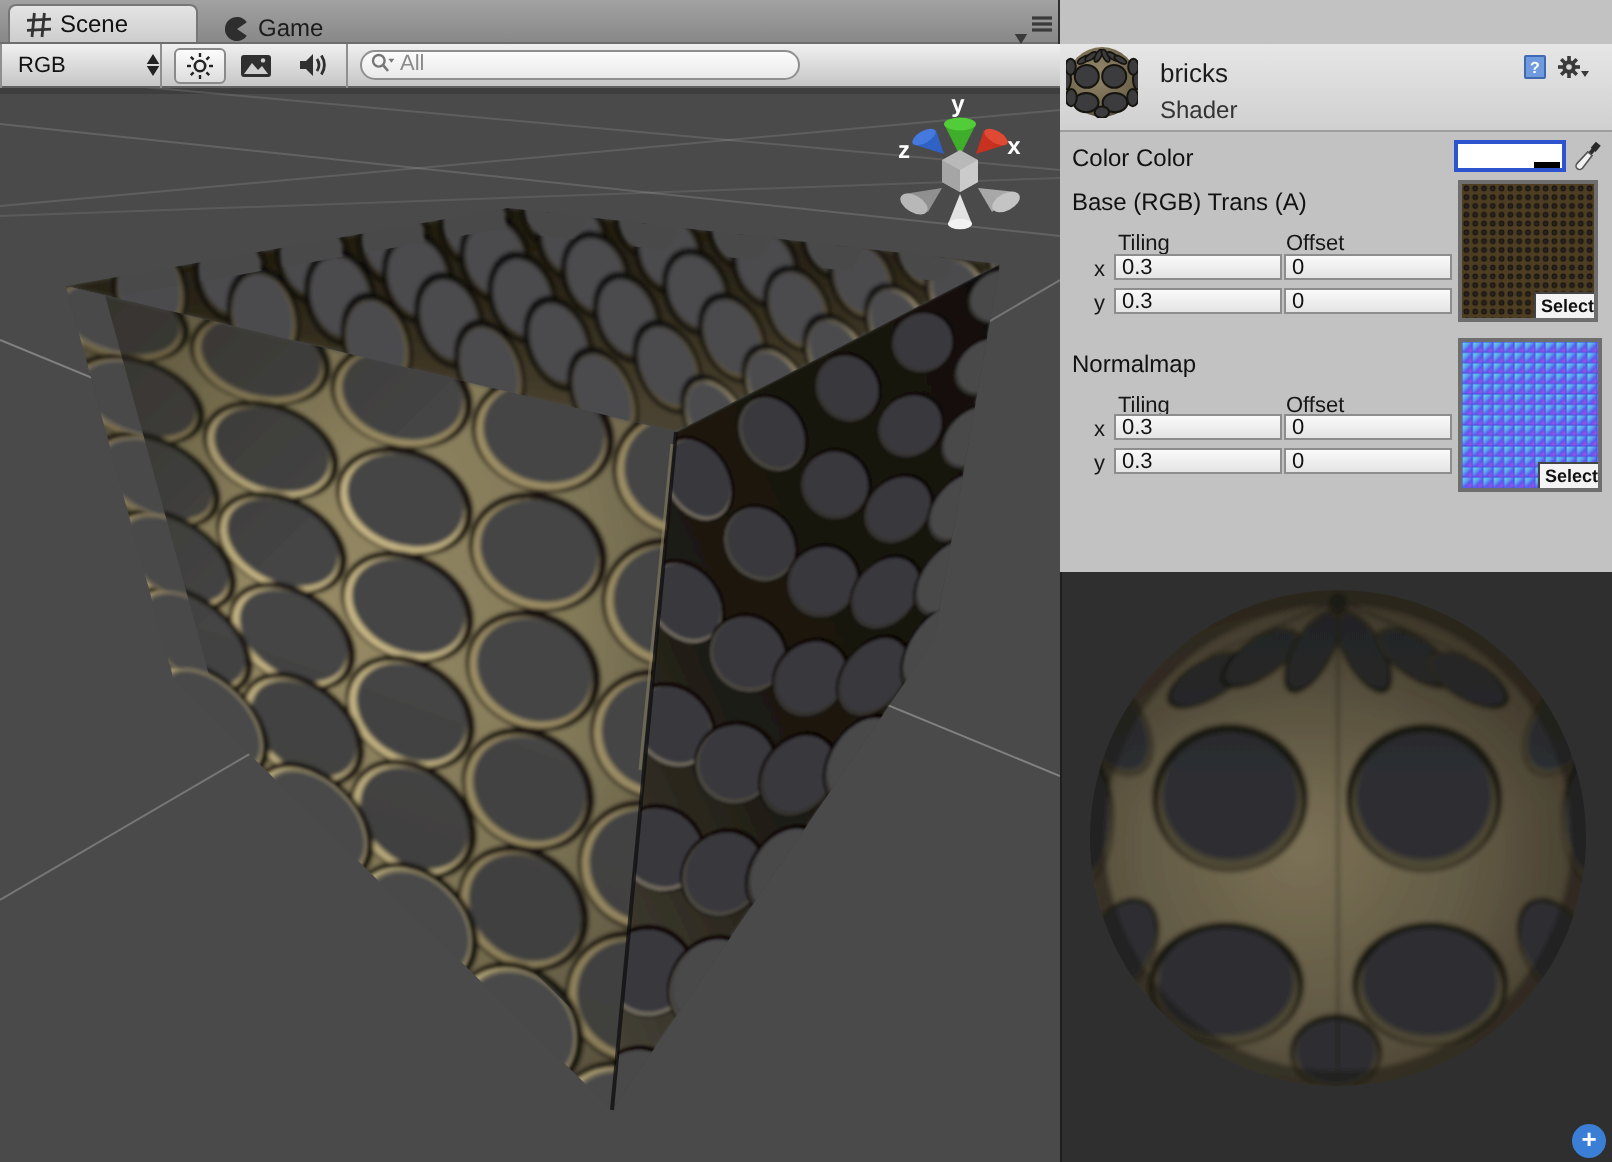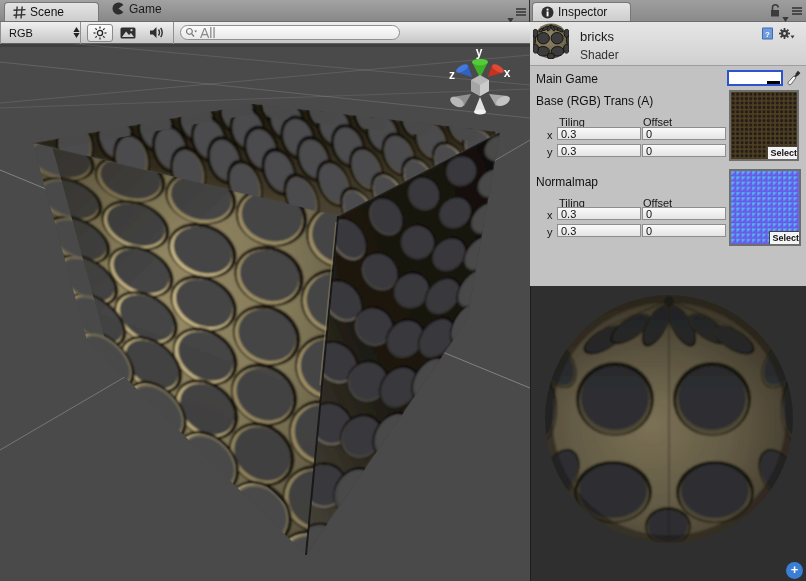--- a/index.html
+++ b/index.html
@@ -5,21 +5,21 @@
  font-family:"Liberation Sans",sans-serif;-webkit-font-smoothing:antialiased}
 .abs{position:absolute}
 #leftp{position:absolute;left:0;top:0;width:530px;height:581px;border-right:1px solid #303030}
 #insp{position:absolute;left:530px;top:0;width:276px;height:581px;background:#c2c2c2}
 .tabbar{position:absolute;left:0;top:0;right:0;height:22px;
  background:linear-gradient(#a2a2a2,#888);border-bottom:1px solid #6d6d6d}
 .tab{position:absolute;top:2px;bottom:0;background:linear-gradient(#e4e4e4,#cdcdcd);
  border:1px solid #777;border-bottom:none;border-radius:4px 4px 0 0;
  display:flex;align-items:center;font-size:12px;color:#111;padding:0 8px}
 .tab svg,.plaintab svg{margin-right:4px}
-.plaintab{position:absolute;top:2px;bottom:0;display:flex;align-items:flex-start;
+.plaintab{position:absolute;top:2px;bottom:0;display:flex;align-items:flex-end;
  font-size:12px;color:#1c1c1c;padding:0 8px}
 .toolbar{position:absolute;left:0;top:22px;width:530px;height:22px;
  background:linear-gradient(#f0f0f0,#c6c6c6);border-bottom:1px solid #616161;
  display:flex;align-items:center;font-size:11px;color:#111}
 .vsep{width:1px;height:22px;background:#8f8f8f}
 .ddl{display:flex;align-items:center;height:22px;position:relative}
 .updn{margin-left:auto;display:flex;flex-direction:column;align-items:center;gap:1px}
 .tbtn{height:18px;margin:0 1px;border-radius:3px;display:flex;align-items:center;justify-content:center}
 .tbtn.on{background:linear-gradient(#fdfdfd,#dcdcdc);border:1px solid #8a8a8a}
 #scene{position:absolute;left:0;top:44px;width:530px;height:537px}
@@ -101,21 +101,21 @@
           <circle cx="11.5" cy="3.2" r="1.1" fill="#cfcfcf"></circle>
         </svg>
   </div>
   <div class="tbtn" style="width:26px">
    <svg width="15" height="13" viewBox="0 0 15 13">
           <path d="M1 4.5 h3 l3.5-3.5 v11 L4 8.5 H1 Z" fill="#2f2f2f"></path>
           <path d="M9.5 3.5 q2 3 0 6 M11.7 1.8 q3 4.7 0 9.4" stroke="#2f2f2f" stroke-width="1.4" fill="none"></path>
         </svg>
   </div>
   <div class="vsep" style="margin-left:3px"></div>
-  <div style="position:relative;margin-left:6px;width:220px;height:15px;border:1px solid #8f8f8f;border-radius:8px;background:linear-gradient(#fcfcfc,#e9e9e9);display:flex;align-items:center;color:#8a8a8a;font-size:14px">
+  <div style="position:relative;margin-left:6px;width:220px;height:15px;border:1px solid #8f8f8f;border-radius:8px;background:linear-gradient(#fcfcfc,#e9e9e9);display:flex;align-items:flex-start;color:#8a8a8a;font-size:11px">
    <svg width="13" height="11" viewBox="0 0 13 11" style="margin-left:4px">
           <circle cx="4.4" cy="4.4" r="2.9" fill="none" stroke="#777" stroke-width="1.2"></circle>
           <line x1="6.6" y1="6.6" x2="9" y2="9.5" stroke="#777" stroke-width="1.3"></line>
           <path d="M9.2 3.4 l3 0 l-1.5 2 Z" fill="#777"></path>
         </svg>
    <span style="margin-left:2px">All</span>
   </div>
  </div>
  <svg id="scene" width="530" height="537" viewBox="0 0 530 537">
   <defs>
@@ -577,43 +577,20 @@
    <polygon points="471,36 480,41 480,52 471,47" fill="#a5a5a5"></polygon>
    <polygon points="489,36 480,41 480,52 489,47" fill="#cbcbcb"></polygon>
    <text x="479" y="12" font-size="12" font-weight="bold" fill="#fff" text-anchor="middle" font-family="Liberation Sans">y</text>
    <text x="507" y="33" font-size="12" font-weight="bold" fill="#fff" text-anchor="middle" font-family="Liberation Sans">x</text>
    <text x="452" y="35" font-size="12" font-weight="bold" fill="#fff" text-anchor="middle" font-family="Liberation Sans">z</text>
   </g>
 
  </svg>
 </div>
 <div id="insp">
- <div class="tabbar" style="background:linear-gradient(#9e9e9e,#8a8a8a)">
-  <div class="tab" style="left:2px;width:99px">
-   <svg width="13" height="13" viewBox="0 0 13 13">
-          <circle cx="6.5" cy="6.5" r="6" fill="#2e2e2e"></circle>
-          <rect x="5.6" y="2.6" width="1.9" height="1.9" fill="#fff"></rect>
-          <rect x="5.6" y="5.4" width="1.9" height="5" fill="#fff"></rect>
-        </svg>
-   Inspector</div>
-  <svg class="abs" style="right:25px;top:3px" width="11" height="15" viewBox="0 0 11 15">
-        <path d="M2.5 7 V4.5 a2.8 2.8 0 0 1 5.6 0" fill="none" stroke="#3c3c3c" stroke-width="1.6"></path>
-        <rect x="1" y="7" width="8" height="6.5" fill="#3c3c3c"></rect>
-      </svg>
-  <div class="abs" style="right:17px;top:8px"><svg width="7" height="5" viewBox="0 0 10 8">
-          <path d="M0 0 H10 L5 8 Z" fill="#383838"></path>
-        </svg></div>
-  <svg class="abs" style="right:4px;top:7px" width="10" height="8" viewBox="0 0 10 8">
-        <g stroke="#383838" stroke-width="1.6">
-          <line x1="0" y1="1" x2="10" y2="1"></line>
-          <line x1="0" y1="4" x2="10" y2="4"></line>
-          <line x1="0" y1="7" x2="10" y2="7"></line>
-        </g>
-      </svg>
- </div>
  <div class="ihead">
   <svg class="abs" style="left:3px;top:1px" width="36" height="36" viewBox="0 0 36 36">
    <defs>
           <radialGradient id="gmini" cx="0.42" cy="0.38" r="0.7">
     <stop offset="0" stop-color="#93866a"></stop>
             <stop offset="0.75" stop-color="#6f654c"></stop>
             <stop offset="1" stop-color="#443e2f"></stop>
    </radialGradient>
         </defs>
    <circle cx="18" cy="18" r="17.5" fill="url(#gmini)"></circle>
@@ -649,21 +626,21 @@
             <line x1="6.5" y1="1" x2="6.5" y2="12"></line>
             <line x1="1" y1="6.5" x2="12" y2="6.5"></line>
             <line x1="2.6" y1="2.6" x2="10.4" y2="10.4"></line>
             <line x1="2.6" y1="10.4" x2="10.4" y2="2.6"></line>
           </g>
           <circle cx="6.5" cy="6.5" r="1.4" fill="#d8d8d8"></circle>
           <path d="M12.5 8.5 h4 l-2 3 Z"></path>
         </g>
       </svg>
  </div>
-  <div class="lbl" style="left:6px;top:72px">Main Game</div>
+  <div class="lbl" style="left:6px;top:72px">Color Color</div>
  <div class="abs" style="left:197px;top:70px;width:56px;height:16px;border:2px solid #2d53cf;background:#fff">
   <span class="abs" style="right:1px;bottom:0;width:13px;height:3px;background:#000"></span>
  </div>
  <svg class="abs" style="left:257px;top:70px" width="15" height="17" viewBox="0 0 15 17">
       <g transform="rotate(40 7 8)">
         <rect x="5.4" y="0" width="3.2" height="4" fill="#2a2a2a"></rect>
         <rect x="6" y="3.5" width="2" height="3" fill="#2a2a2a"></rect>
         <path d="M5.6 6.5 h2.8 l0.4 8 a1.8 1.8 0 0 1 -3.6 0 Z" fill="#f2f2f2" stroke="#555" stroke-width="0.8"></path>
       </g>
     </svg>

